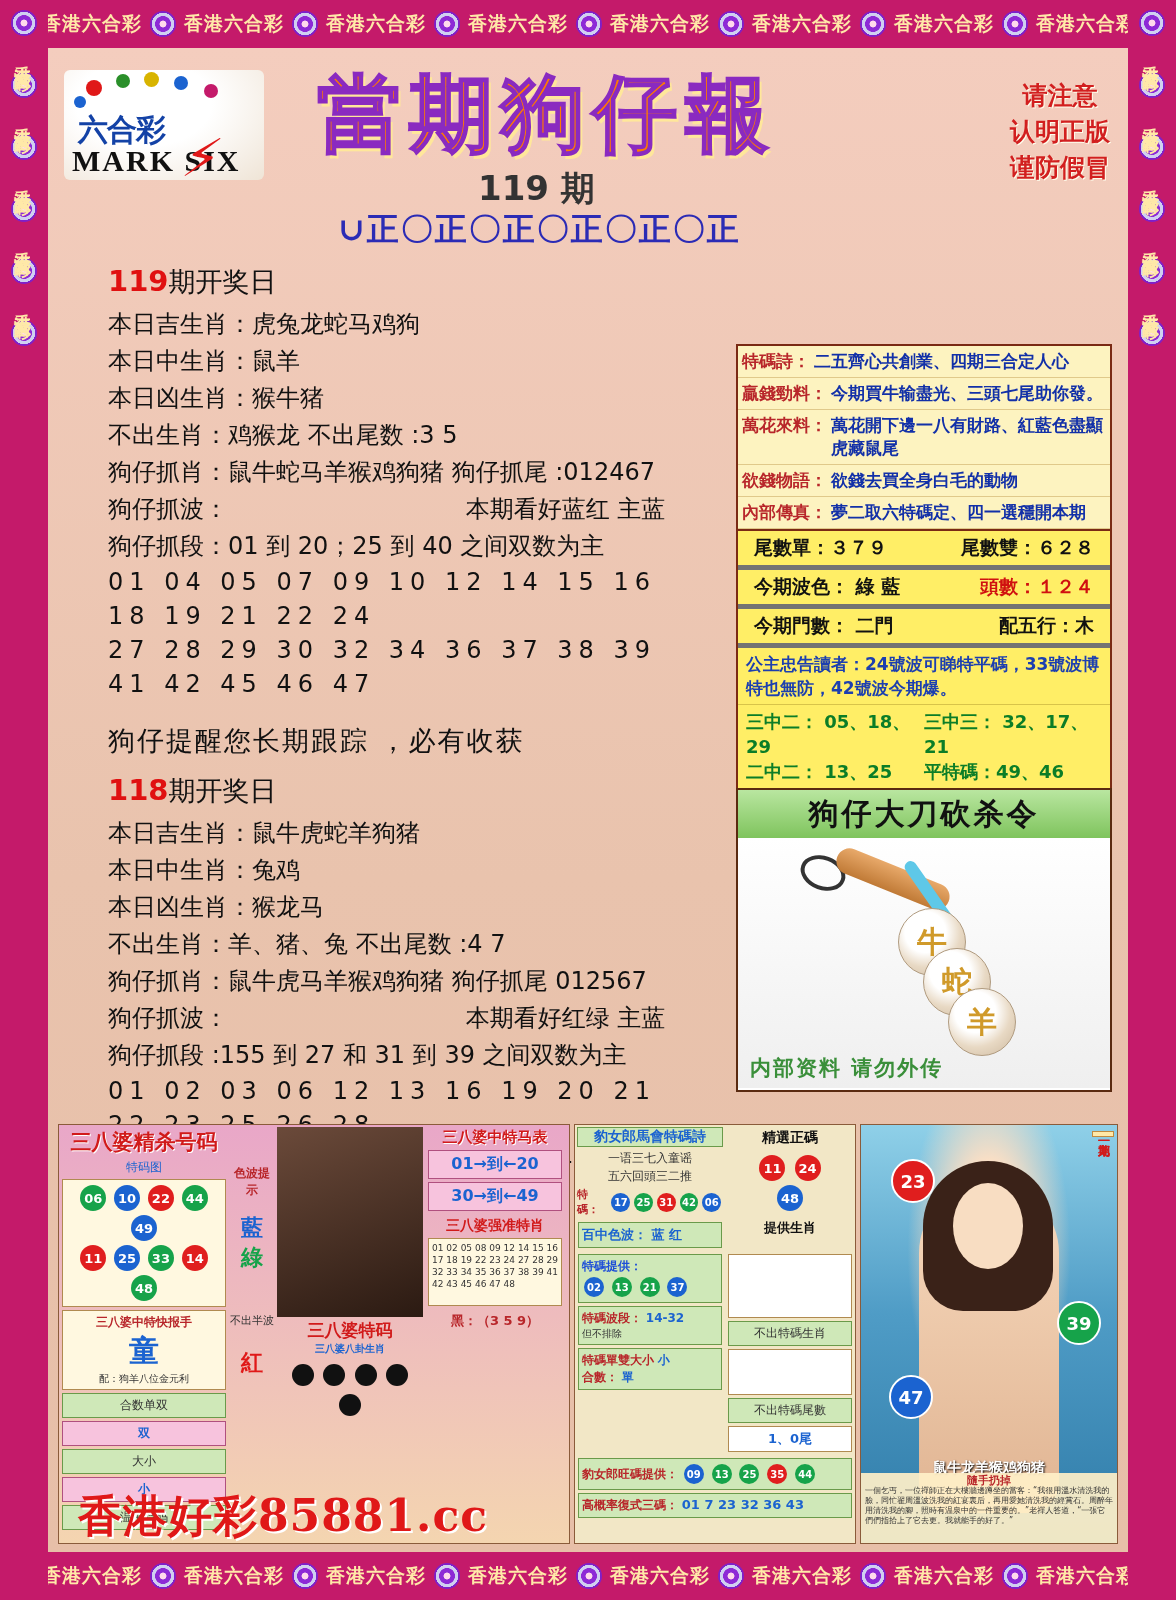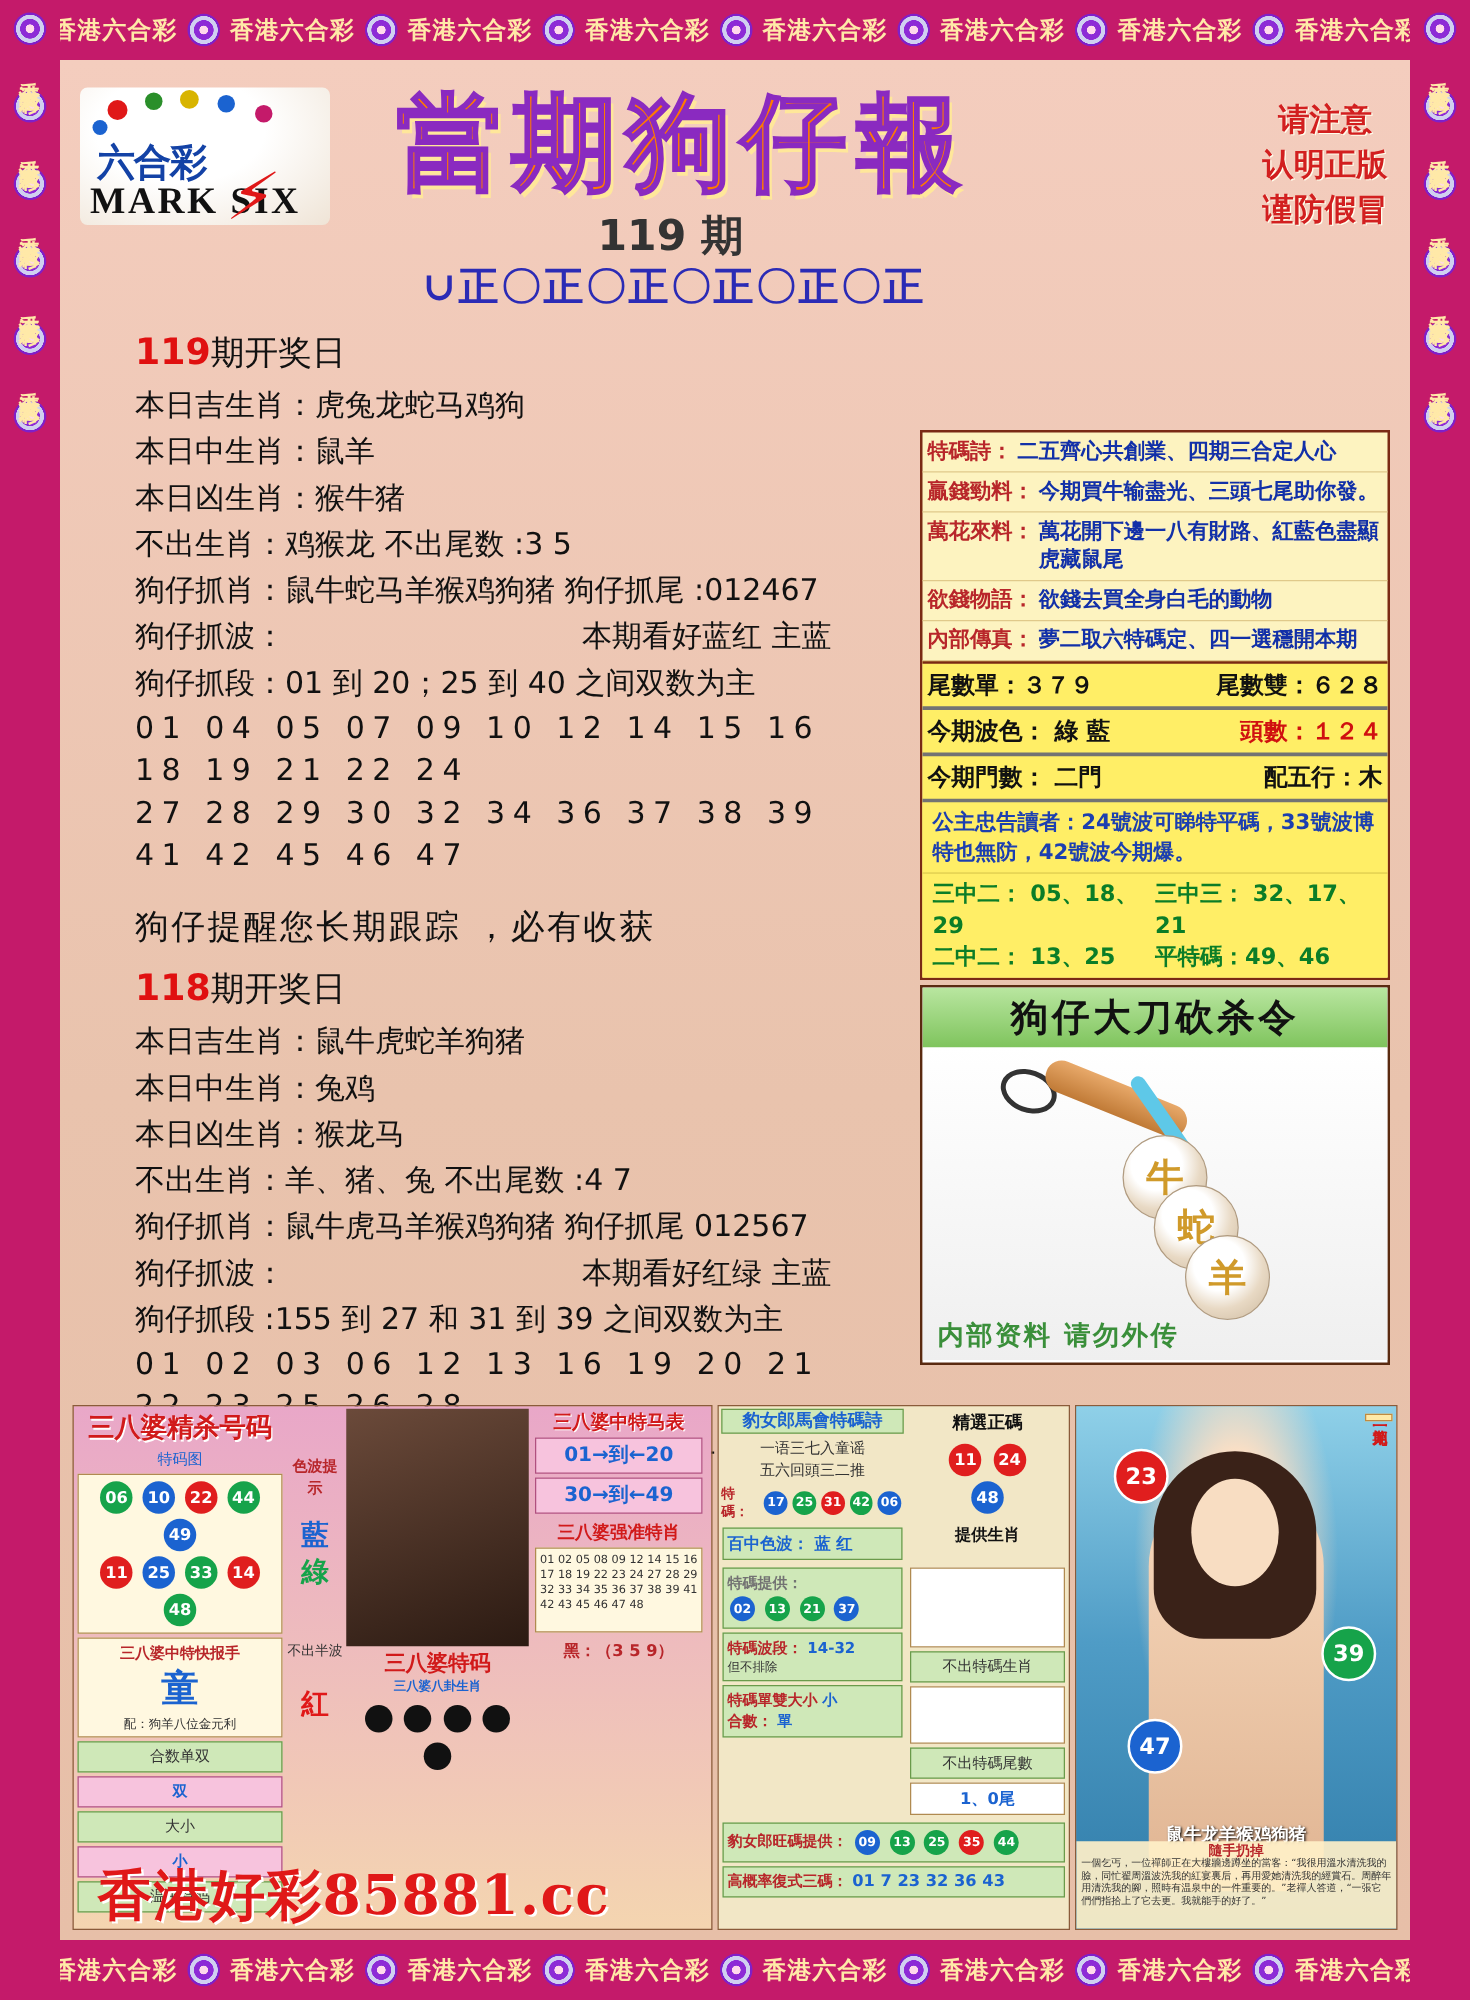--- a/index.html
+++ b/index.html
@@ -97,21 +97,21 @@
     display:flex;font-size:17px;line-height:23px;padding:4px 4px;
     border-bottom:1px solid #e0c98a;
   }
   .poem-row .k{color:#b8262a;font-weight:bold;white-space:nowrap;flex:none;}
   .poem-row .v{color:#1230a8;font-weight:bold;margin-left:4px;}
   .stat{
     background:#ffee66;border-top:2px solid #7a2a14;
   }
   .stat .r{
     display:flex;justify-content:space-between;font-size:19px;font-weight:bold;
-    color:#111;padding:4px 4px;border-bottom:3px solid #737373;
+    color:#111;padding:4px 16px;border-bottom:5px solid #737373;
   }
   .stat .r .a{color:#111;}
   .stat .r .b{color:#d01010;}
   .advice{
     background:#ffee66;font-size:17px;font-weight:bold;color:#1c3fb0;
     padding:4px 8px;line-height:24px;border-bottom:1px solid #d8c44a;
   }
   .tips{background:#ffee66;padding:4px 8px;}
   .tips .tr{display:flex;font-size:18px;font-weight:bold;line-height:25px;}
   .tips .tr .c{width:50%;color:#0b7d27;}
@@ -206,21 +206,21 @@
     position:absolute;left:92px;top:58px;width:70px;height:86px;border-radius:50%;
     background:#f8ddc2;
   }
   .bigball{
     position:absolute;width:40px;height:40px;border-radius:50%;color:#fff;
     display:flex;align-items:center;justify-content:center;font-size:18px;font-weight:bold;
     border:2px solid #fff;
   }
   .bb1{left:30px;top:34px;background:#e01e1e;}
   .bb2{right:16px;top:176px;background:#16a34a;}
-  .bb3{left:41px;top:250px;background:#1b63d0;}
+  .bb3{left:28px;top:250px;background:#1b63d0;}
   .side-issue{
     position:absolute;right:3px;top:6px;width:18px;
     writing-mode:vertical-rl;text-orientation:upright;
     font-size:12px;color:#d11a1a;font-weight:bold;background:#ffe9a8;border:1px solid #c08a40;
     padding:2px 1px;
   }
   .cap{
     position:absolute;left:0;right:0;bottom:66px;text-align:center;
     font-size:14px;color:#fff;font-weight:bold;text-shadow:1px 1px 2px #000;
   }
@@ -539,21 +539,21 @@
           </div>
         </div>
         <div style="width:130px;">
           <div style="text-align:center;font-size:13px;font-weight:bold;color:#111;">提供生肖</div>
         </div>
       </div>
 
       <div style="display:flex;">
         <div style="width:150px;">
           <div class="panel gbox">
-            <div style="font-size:12px;color:#737373;font-weight:bold;">特碼提供：</div>
+            <div style="font-size:12px;color:#1d4ed8;font-weight:bold;">特碼提供：</div>
             <div>
               <span class="ball blue" style="width:20px;height:20px;font-size:10px;">02</span>
               <span class="ball green" style="width:20px;height:20px;font-size:10px;">13</span>
               <span class="ball green" style="width:20px;height:20px;font-size:10px;">21</span>
               <span class="ball blue" style="width:20px;height:20px;font-size:10px;">37</span>
             </div>
           </div>
           <div class="panel gbox">
             <span style="color:#b8262a;font-weight:bold;">特碼波段：</span>
             <span style="color:#1b63d0;font-weight:bold;">14-32</span>

